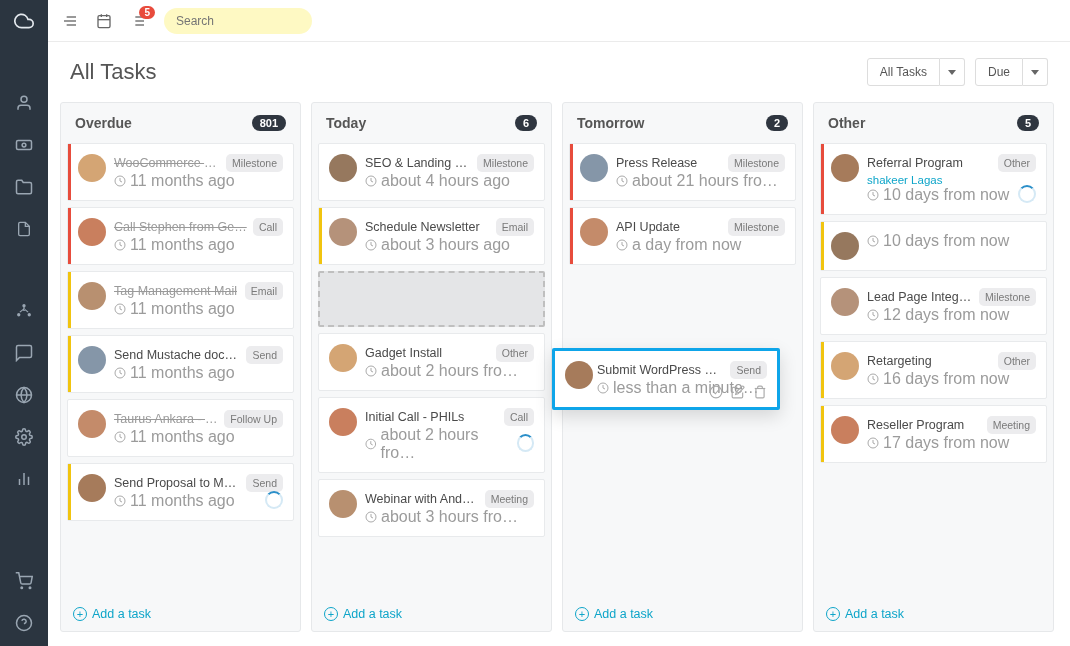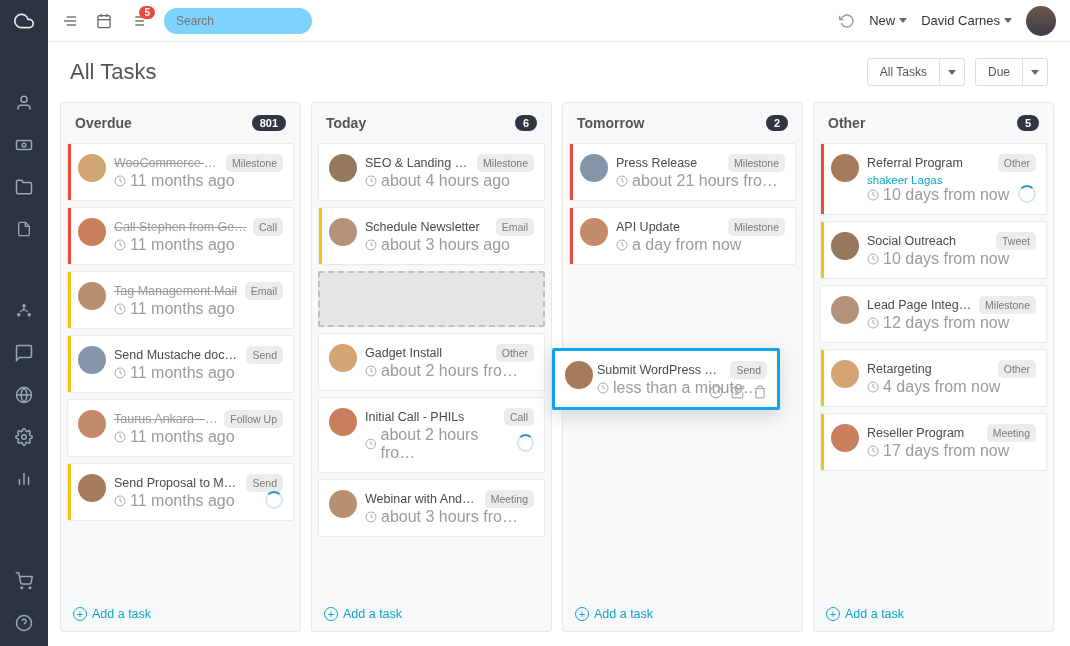--- a/index.html
+++ b/index.html
@@ -6,21 +6,21 @@
 body{font-family:-apple-system,BlinkMacSystemFont,"Segoe UI",Helvetica,Arial,sans-serif;font-size:13px;color:#4d4d4d;background:#fff;width:1070px;height:646px;overflow:hidden;position:relative}
 .leftbar{position:absolute;left:0;top:0;width:48px;height:646px;background:#2b3540;display:flex;flex-direction:column;align-items:center;padding-top:10px;gap:20px}
 .leftbar .ico{width:22px;height:22px;color:#9aa6b2;display:flex;align-items:center;justify-content:center;cursor:pointer}
 .leftbar .gap{height:20px}
 .leftbar .bottom{margin-top:auto;margin-bottom:12px;display:flex;flex-direction:column;gap:20px}
 svg{display:block}
 .topbar{position:absolute;left:48px;top:0;right:0;height:42px;border-bottom:1px solid #ebebeb;display:flex;align-items:center;padding:0 14px}
 .topbar .til{display:flex;align-items:center;gap:18px}
 .topbar .ticon{color:#777;cursor:pointer;position:relative}
 .badge-red{position:absolute;top:-7px;right:-9px;background:#e84b3c;color:#fff;border-radius:8px;font-size:10px;padding:1px 5px;font-weight:600}
-.search{margin-left:18px;width:148px;height:26px;background:#7dd3fc;border-radius:13px;display:flex;align-items:center;padding:0 12px;color:#999}
+.search{margin-left:18px;width:148px;height:26px;background:#fef9c3;border-radius:13px;display:flex;align-items:center;padding:0 12px;color:#999}
 .search input{border:none;background:transparent;outline:none;font-size:12px;flex:1;color:#666}
 .topbar .tright{margin-left:auto;display:flex;align-items:center;gap:14px}
 .hist{color:#999;cursor:pointer}
 .tbtn{color:#333;cursor:pointer;font-size:13px;display:flex;align-items:center;gap:4px}
 .caret{display:inline-block;border-left:4px solid transparent;border-right:4px solid transparent;border-top:5px solid #666}
 .avatar-top{width:30px;height:30px;border-radius:50%;background:#5a6878 center/cover}
 .header{position:absolute;left:48px;top:42px;right:0;height:60px;display:flex;align-items:center;padding:0 22px}
 .header h1{font-size:22px;font-weight:400;color:#555}
 .header .hright{margin-left:auto;display:flex;gap:10px}
 .bgrp{display:flex}
@@ -168,37 +168,20 @@
       <span class="badge-red">5</span>
     </div>
   </div>
   <div class="search">
     <input placeholder="Search" style="">
     <svg width="13" height="13" viewBox="0 0 24 24" fill="none" stroke="#888" stroke-width="2">
         <circle cx="11" cy="11" r="8"></circle>
         <line x1="21" y1="21" x2="16.65" y2="16.65"></line>
       </svg>
   </div>
-  <div class="tright">
-    <div class="hist">
-        <svg width="16" height="16" viewBox="0 0 24 24" fill="none" stroke="#999" stroke-width="2">
-          <polyline points="1 4 1 10 7 10"></polyline>
-          <path d="M3.51 15a9 9 0 1 0 2.13-9.36L1 10"></path>
-        </svg>
-      </div>
-    <div class="tbtn">
-        <span>New</span>
-        <span class="caret"></span>
-      </div>
-    <div class="tbtn">
-        <span>David Carnes</span>
-        <span class="caret"></span>
-      </div>
-    <div class="avatar-top" style="background:linear-gradient(#6b5849,#3a3c4a)"></div>
-  </div>
 </div>
 
 <div class="header">
   <h1>All Tasks</h1>
   <div class="hright">
     <div class="bgrp">
       <div class="bbtn">All Tasks</div>
       <div class="bbtn">
           <span class="caret"></span>
         </div>
@@ -495,24 +478,20 @@
               </svg>
               <span>10 days from now</span>
               <div class="spinner"></div>
             </div>
           </div>
         </div>
         <div class="card">
           <div class="stripe st-y"></div>
           <div class="cav" style="background:#96785e"></div>
           <div class="cbody">
-            <div class="ctop">
-              <div class="ctitle">Social Outreach</div>
-              <div class="tag">Tweet</div>
-            </div>
             <div class="cmeta">
               <svg class="clk" viewBox="0 0 24 24" fill="none" stroke="#aaa" stroke-width="2">
                 <circle cx="12" cy="12" r="10"></circle>
                 <polyline points="12 6 12 12 16 14"></polyline>
               </svg>
               <span>10 days from now</span>
             </div>
           </div>
         </div>
         <div class="card">
@@ -538,21 +517,21 @@
           <div class="cbody">
             <div class="ctop">
               <div class="ctitle">Retargeting</div>
               <div class="tag">Other</div>
             </div>
             <div class="cmeta">
               <svg class="clk" viewBox="0 0 24 24" fill="none" stroke="#aaa" stroke-width="2">
                 <circle cx="12" cy="12" r="10"></circle>
                 <polyline points="12 6 12 12 16 14"></polyline>
               </svg>
-              <span>4 days from now</span>
+              <span>16 days from now</span>
             </div>
           </div>
         </div>
         <div class="card">
           <div class="stripe st-y"></div>
           <div class="cav" style="background:#c97f5e"></div>
           <div class="cbody">
             <div class="ctop">
               <div class="ctitle">Reseller Program</div>
               <div class="tag">Meeting</div>

